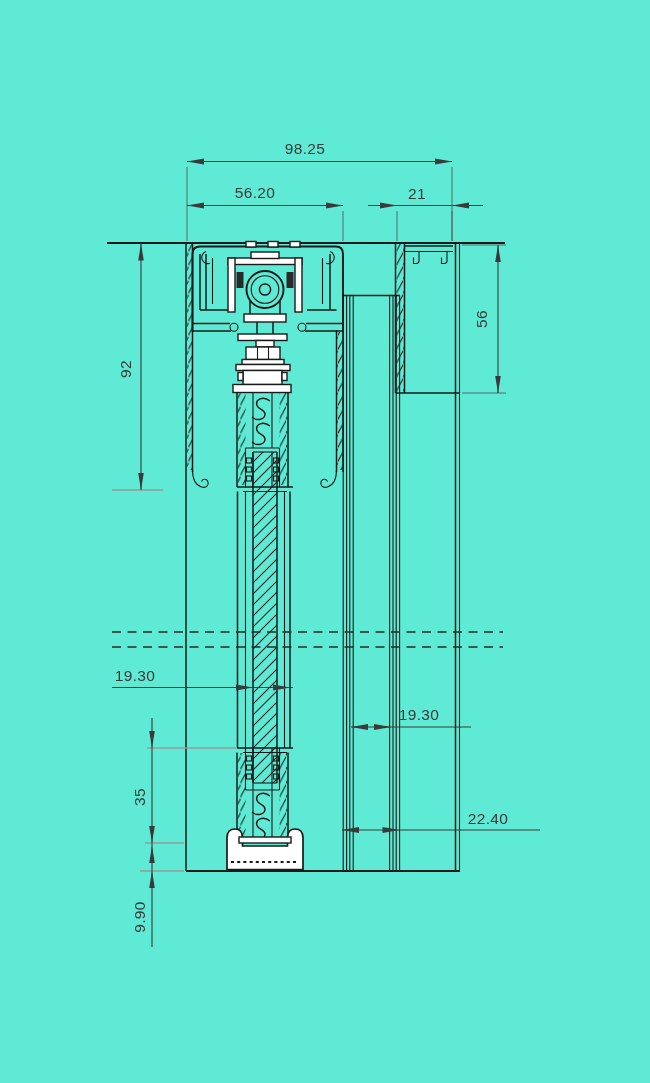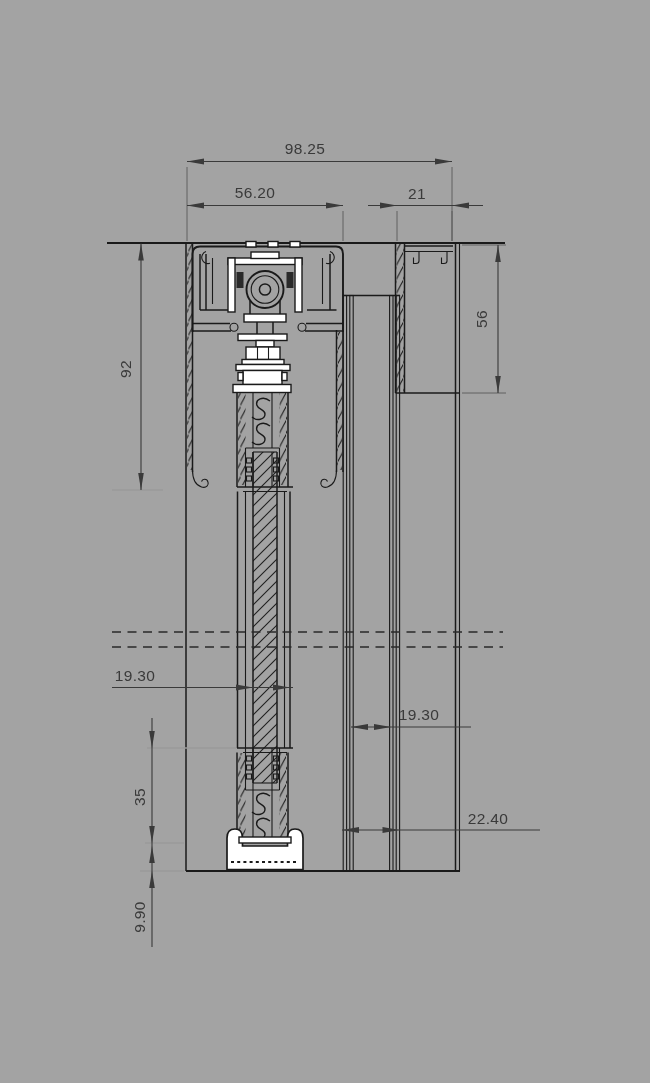--- a/index.html
+++ b/index.html
@@ -1,16 +1,16 @@
 <!DOCTYPE html>
 <html><head>
 <meta charset="utf-8">
 <style>
   html,body{margin:0;padding:0;background:#ffffff;}
-  .stage{width:650px;height:1083px;position:relative;background:#a3a3a3;overflow:hidden;text-align:right;}
+  .stage{width:650px;height:1083px;position:relative;background:#5eead4;overflow:hidden;text-align:right;}
   svg{display:block;}
   .ln{stroke:#1a1a1a;fill:none;stroke-width:1.5;stroke-linecap:butt;}
   .ln2{stroke:#1a1a1a;fill:none;stroke-width:1.9;}
   .thin{stroke:#1a1a1a;fill:none;stroke-width:1.1;}
   .wh{fill:#ffffff;stroke:#1a1a1a;stroke-width:1.4;}
   .dk{fill:#2a2a2a;stroke:none;}
   .dim{stroke:#3a3a3a;fill:none;stroke-width:1.1;}
   .ext{stroke:#5a5a5a;fill:none;stroke-width:0.9;}
   .gext{stroke:#9a9a9a;fill:none;stroke-width:1.6;}
   .arr{fill:#3a3a3a;stroke:none;}

